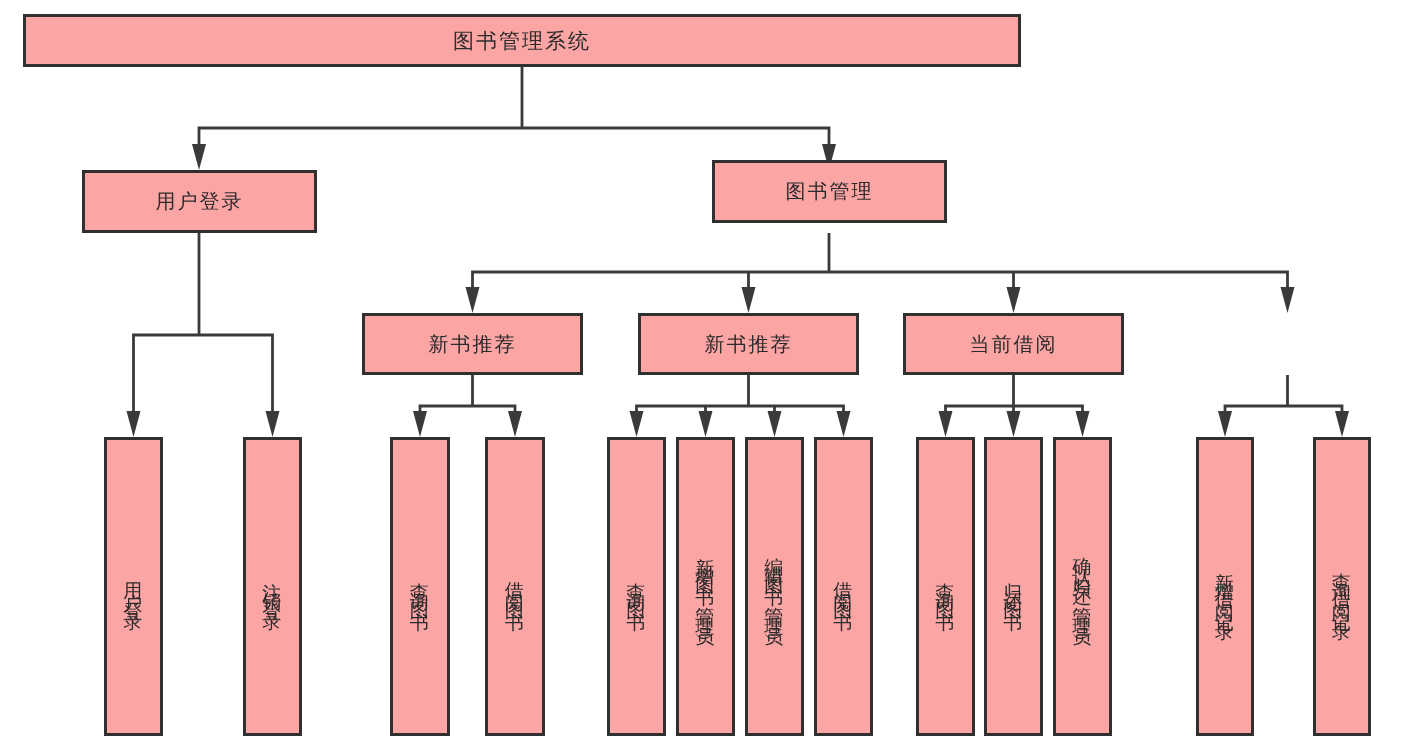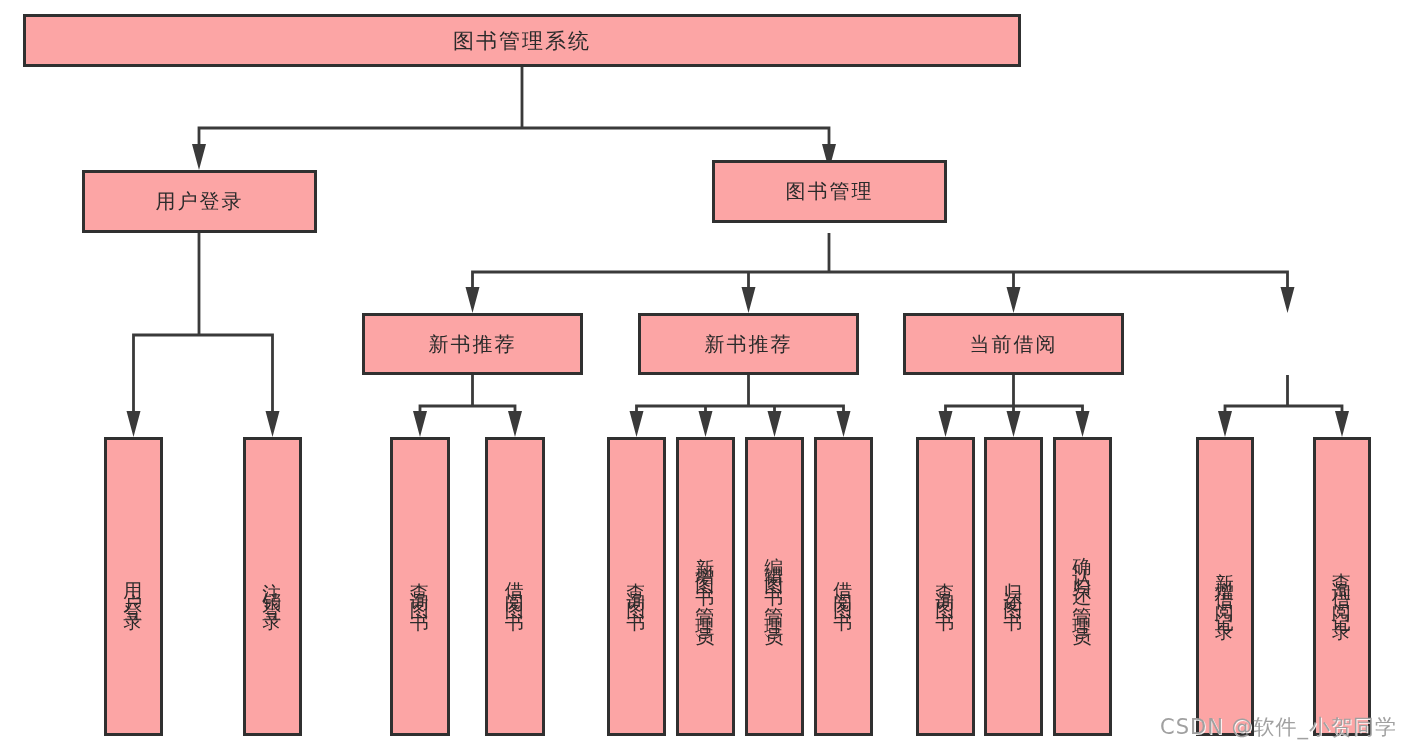--- a/index.html
+++ b/index.html
@@ -141,15 +141,14 @@
     <span class="vlabel">确认归还（管理员）</span>
   </div>
 
   <div class="box vbox" style="left:1196px;top:437px;width:58px;height:299px;">
     <span class="vlabel">新增借阅记录</span>
   </div>
   <div class="box vbox" style="left:1313px;top:437px;width:58px;height:299px;">
     <span class="vlabel">查询借阅记录</span>
   </div>
 
-  <div class="watermark">CSDN @软件_小贺同学</div>
 
 </div>
 
 </body></html>

